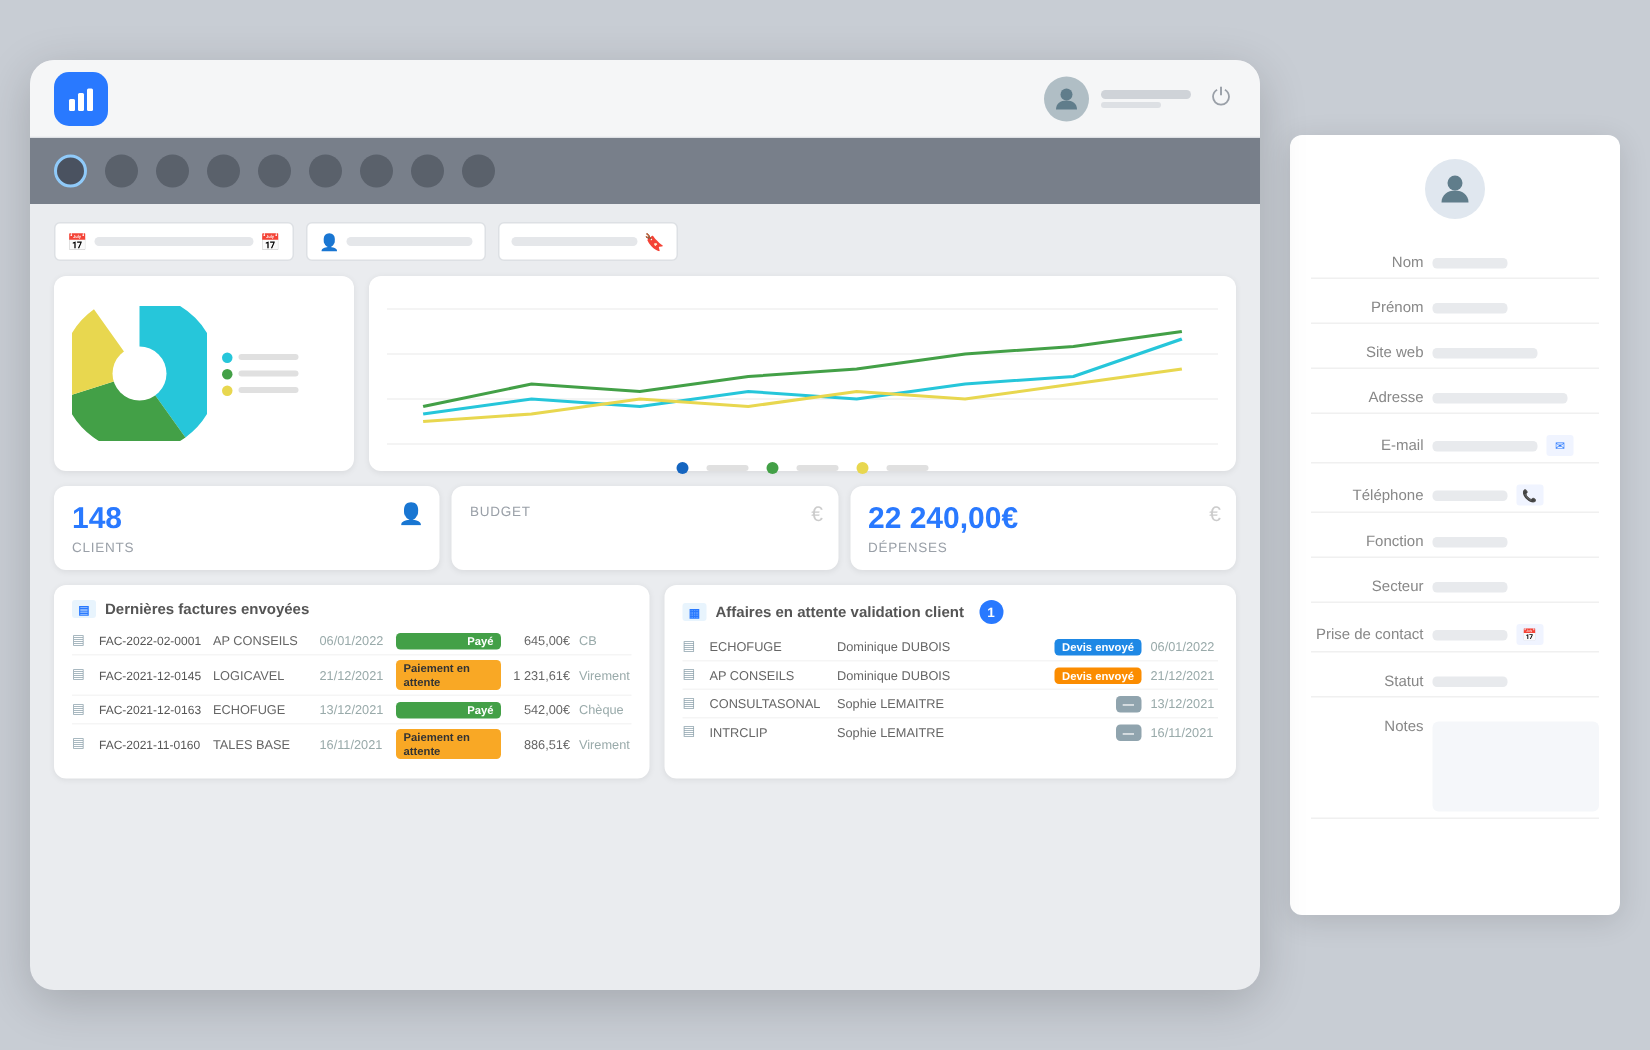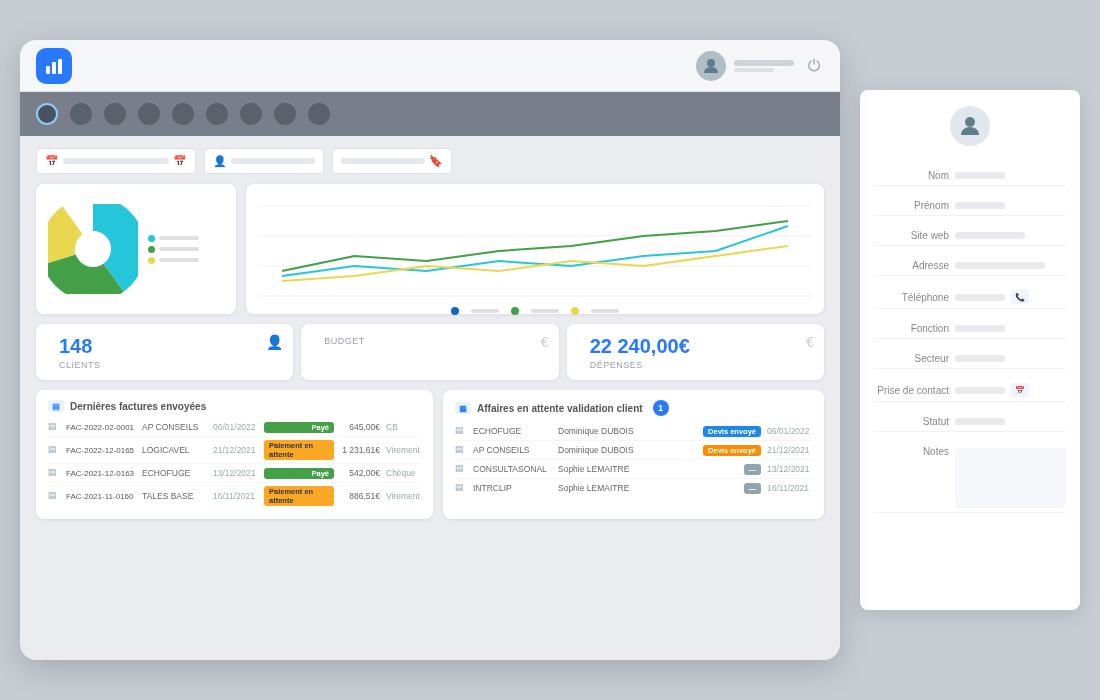--- a/index.html
+++ b/index.html
@@ -232,21 +232,21 @@
     .stats-row {
       display: flex;
       gap: 8px;
       margin-bottom: 10px;
     }
     .stat-card {
       flex: 1;
       background: white;
       border-radius: 8px;
       box-shadow: 0 1px 4px rgba(0,0,0,0.07);
-      padding: 10px 23px;
+      padding: 10px 12px;
       position: relative;
     }
     .stat-value {
       font-size: 20px;
       font-weight: 700;
       color: #2979ff;
       line-height: 1.2;
     }
     .stat-label {
       font-size: 9px;
@@ -545,21 +545,21 @@
           <span class="col-ref">FAC-2022-02-0001</span>
           <span class="col-name">AP CONSEILS</span>
           <span class="col-date">06/01/2022</span>
           <span class="badge badge-green col-status">Payé</span>
           <span class="col-amount">645,00€</span>
           <span class="col-mode">CB</span>
         </div>
 
         <div class="table-row">
           <span class="row-icon">▤</span>
-          <span class="col-ref">FAC-2022-12-0165</span>
+          <span class="col-ref">FAC-2021-12-0145</span>
           <span class="col-name">LOGICAVEL</span>
           <span class="col-date">21/12/2021</span>
           <span class="badge badge-yellow col-status">Paiement en attente</span>
           <span class="col-amount">1 231,61€</span>
           <span class="col-mode">Virement</span>
         </div>
 
         <div class="table-row">
           <span class="row-icon">▤</span>
           <span class="col-ref">FAC-2021-12-0163</span>
@@ -642,20 +642,25 @@
   <div class="panel-field">
     <span class="panel-label">Site web</span>
     <div class="panel-value-bar med"></div>
   </div>
 
   <div class="panel-field">
     <span class="panel-label">Adresse</span>
     <div class="panel-value-bar long"></div>
   </div>
 
+  <div class="panel-field">
+    <span class="panel-label">E-mail</span>
+    <div class="panel-value-bar med"></div>
+    <div class="panel-input-icon">✉</div>
+  </div>
 
   <div class="panel-field">
     <span class="panel-label">Téléphone</span>
     <div class="panel-value-bar short"></div>
     <div class="panel-input-icon">📞</div>
   </div>
 
   <div class="panel-field">
     <span class="panel-label">Fonction</span>
     <div class="panel-value-bar short"></div>

